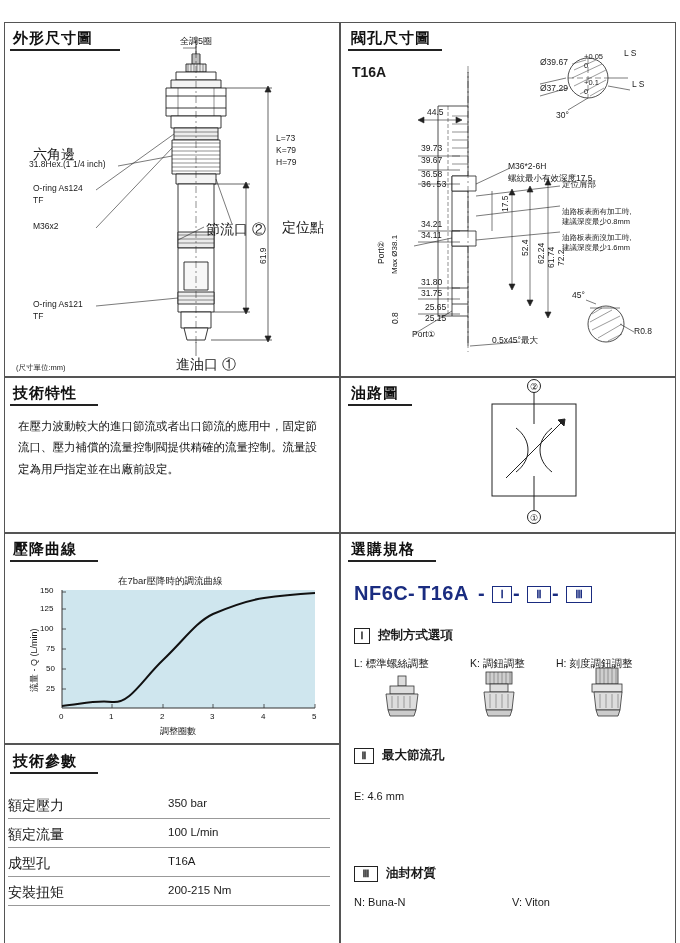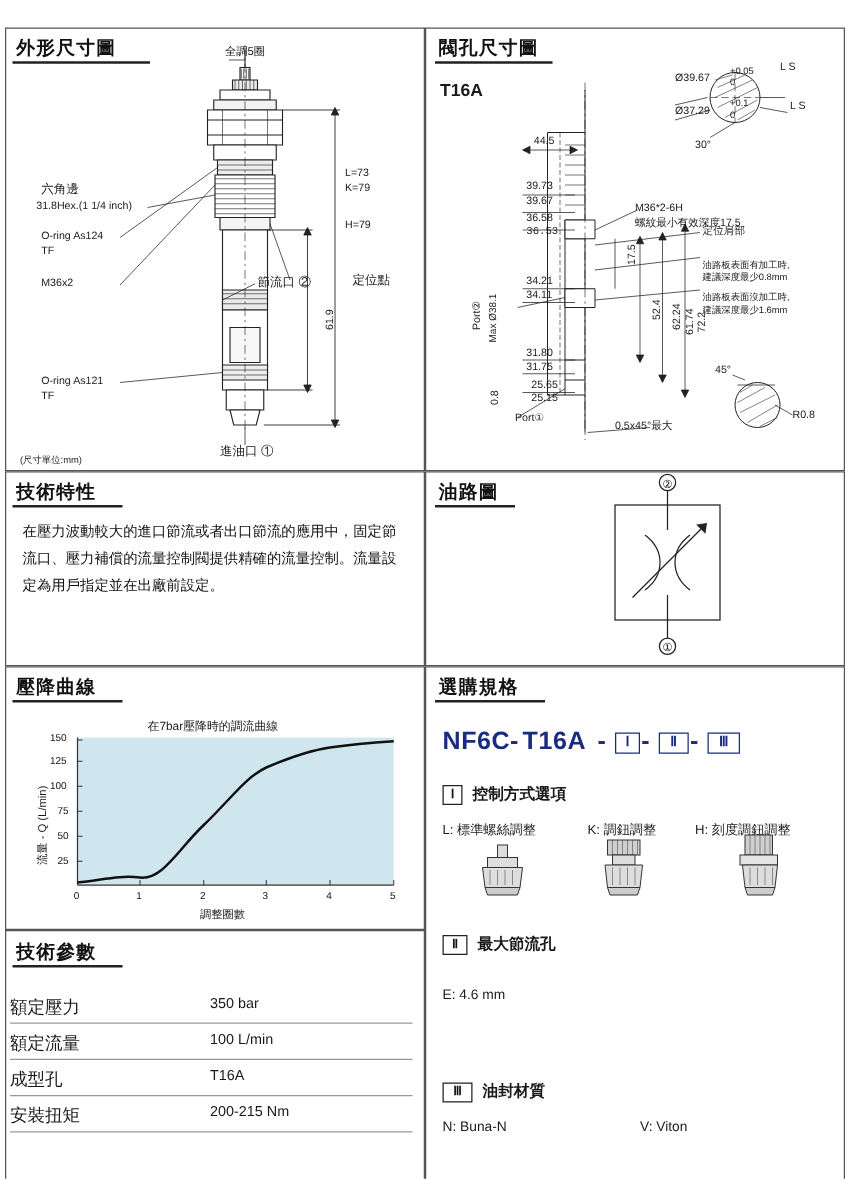--- a/index.html
+++ b/index.html
@@ -38,21 +38,21 @@
     position: absolute;
     height: 2px;
     background: #222;
   }
   .lbl {
     position: absolute;
     font-size: 8.5px;
     white-space: nowrap;
     line-height: 1.15;
   }
-  .lbl.cn { font-size: 10px; }
+  .lbl.cn { font-size: 14px; }
   .lbl.sm { font-size: 7.5px; }
   .vert {
     position: absolute;
     font-size: 8.5px;
     white-space: nowrap;
     transform-origin: left top;
     transform: rotate(-90deg);
   }
   svg { position: absolute; left: 0; top: 0; overflow: visible; }
 
@@ -239,21 +239,21 @@
   <div class="lbl" style="left:33px; top:180px;">TF</div>
   <div class="lbl" style="left:33px; top:206px;">M36x2</div>
   <div class="lbl" style="left:33px; top:284px;">O-ring As121</div>
   <div class="lbl" style="left:33px; top:296px;">TF</div>
   <div class="lbl cn" style="left:206px; top:205px;">節流口 ②</div>
   <div class="lbl cn" style="left:176px; top:340px;">進油口 ①</div>
   <div class="lbl cn" style="left:282px; top:203px;">定位點</div>
   <div class="lbl sm" style="left:16px; top:348px;">(尺寸單位:mm)</div>
   <div class="lbl" style="left:276px; top:118px;">L=73</div>
   <div class="lbl" style="left:276px; top:130px;">K=79</div>
-  <div class="lbl" style="left:276px; top:142px;margin-top:17px;">H=79</div>
+  <div class="lbl" style="left:276px; top:142px;">H=79</div>
   <div class="vert" style="left:258px; top:248px;">61.9</div>
 
   <div class="panel" style="left:340px; top:6px; width:336px; height:355px;"></div>
   <div class="ptitle" style="left:348px; top:13px;">閥孔尺寸圖</div>
   <div class="underline" style="left:348px; top:33px; width:94px;"></div>
   <div class="lbl" style="left:352px; top:48px; font-size:14px; font-weight:bold;">T16A</div>
 
   <svg width="680" height="943" style="pointer-events:none;">
     <g stroke="#222" fill="none" stroke-width="0.8">
 

